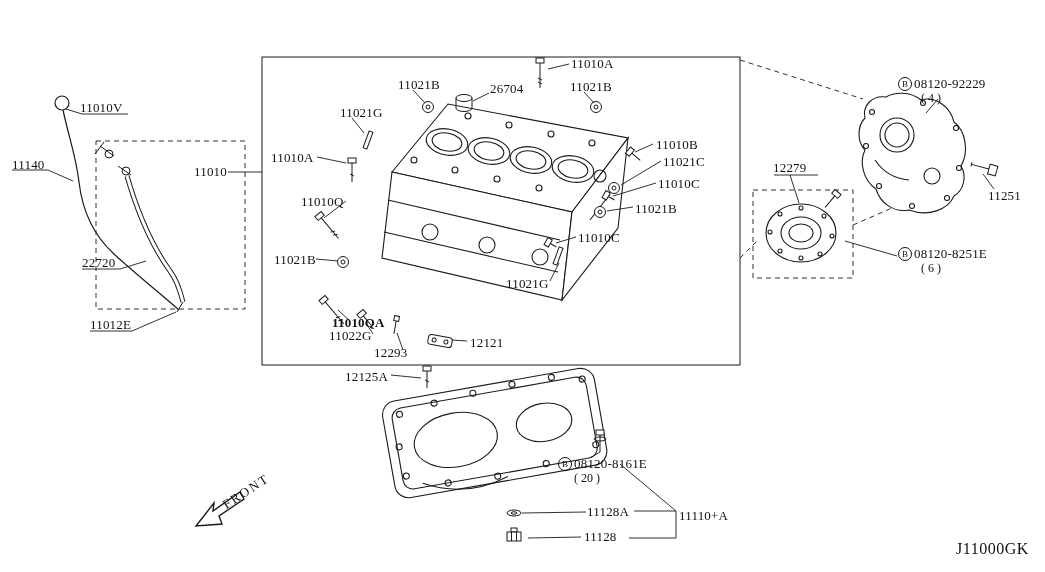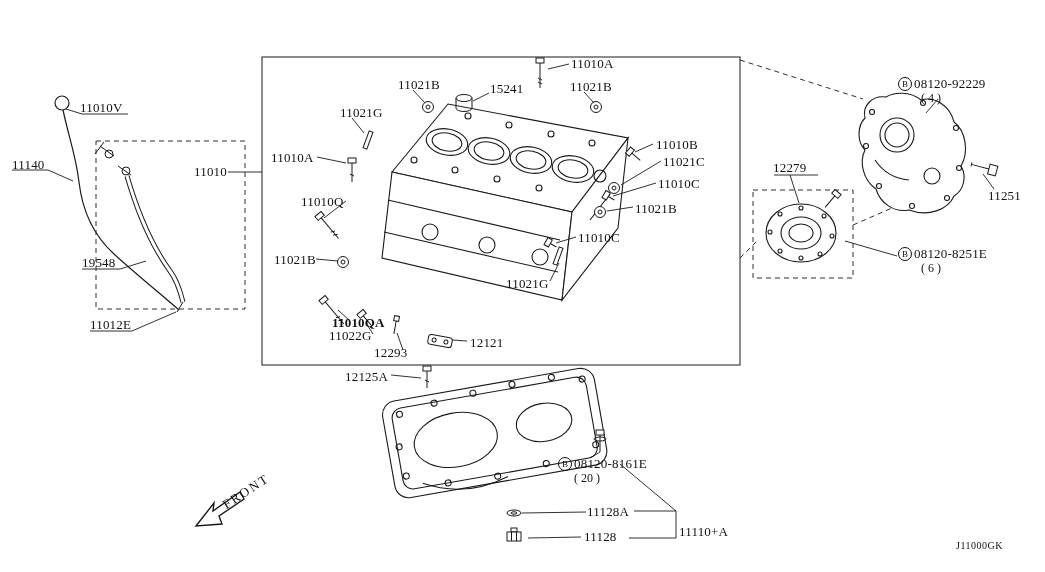--- a/index.html
+++ b/index.html
@@ -6,21 +6,21 @@
   .stage{position:relative;width:1045px;height:572px;background:#fff;overflow:hidden;
          font-family:"Liberation Serif",serif;color:#111;}
   svg.art{position:absolute;left:0;top:0;}
   .lbl{position:absolute;font-size:13px;line-height:13px;white-space:nowrap;letter-spacing:.2px;}
   .lbl.bold{font-weight:bold;margin-left:44px;}
   .qty{position:absolute;font-size:12px;line-height:12px;white-space:nowrap;}
   .bcircle{display:inline-block;width:12px;height:12px;border:1px solid #111;border-radius:50%;
            font-size:9px;line-height:12px;text-align:center;margin-right:2px;vertical-align:1px;}
   .front{position:absolute;left:224px;top:498px;font-size:13px;letter-spacing:2px;
          transform:rotate(-33deg);transform-origin:0 50%;}
-  .code{position:absolute;left:956px;top:540px;font-size:10px;letter-spacing:.5px;}
+  .code{position:absolute;left:956px;top:540px;font-size:16px;letter-spacing:.5px;}
 </style>
 </head>
 <body>
 
 <div class="stage">
 
   <svg class="art" width="1045" height="572" viewBox="0 0 1045 572">
 
     <rect x="262" y="57" width="478" height="308" fill="none" stroke="#1a1a1a" stroke-width="1"></rect>
 
@@ -278,26 +278,26 @@
       <path d="M586,512 L522,513 M634,511 L676,511"></path>
       <path d="M676,511 L676,538 M629,538 L676,538 M676,511 L620,464"></path>
       <path d="M581,537 L528,538"></path>
     </g>
 
     <polygon points="196,526 214,503 213,511 240,492 244,499 219,516 222,524" fill="#fff" stroke="#1a1a1a" stroke-width="1.4"></polygon>
   </svg>
 
   <div class="lbl" style="left:80px;top:101px">11010V</div>
   <div class="lbl" style="left:12px;top:158px">11140</div>
-  <div class="lbl" style="left:82px;top:256px">19548</div>
+  <div class="lbl" style="left:82px;top:256px">22720</div>
   <div class="lbl" style="left:90px;top:318px">11012E</div>
   <div class="lbl" style="left:194px;top:165px">11010</div>
   <div class="lbl" style="left:340px;top:106px">11021G</div>
   <div class="lbl" style="left:398px;top:78px">11021B</div>
-  <div class="lbl" style="left:490px;top:82px">15241</div>
+  <div class="lbl" style="left:490px;top:82px">26704</div>
   <div class="lbl" style="left:571px;top:57px">11010A</div>
   <div class="lbl" style="left:570px;top:80px">11021B</div>
   <div class="lbl" style="left:271px;top:151px">11010A</div>
   <div class="lbl" style="left:301px;top:195px">11010Q</div>
   <div class="lbl" style="left:274px;top:253px">11021B</div>
   <div class="lbl bold" style="left:288px;top:316px">11010QA</div>
   <div class="lbl" style="left:329px;top:329px">11022G</div>
   <div class="lbl" style="left:374px;top:346px">12293</div>
   <div class="lbl" style="left:345px;top:370px">12125A</div>
   <div class="lbl" style="left:470px;top:336px">12121</div>
@@ -320,18 +320,18 @@
     <span class="bcircle">B</span><span>08120-8251E</span>
   </div>
   <div class="qty" style="left:921px;top:262px">( 6 )</div>
 
   <div class="lbl" style="left:558px;top:457px">
     <span class="bcircle">B</span><span>08120-8161E</span>
   </div>
   <div class="qty" style="left:574px;top:472px">( 20 )</div>
 
   <div class="lbl" style="left:587px;top:505px">11128A</div>
-  <div class="lbl" style="left:679px;top:525px">11110+A</div>
+  <div class="lbl" style="left:679px;top:509px">11110+A</div>
   <div class="lbl" style="left:584px;top:530px">11128</div>
 
   <div class="front">FRONT</div>
   <div class="code">J11000GK</div>
 </div>
 
 </body></html>

